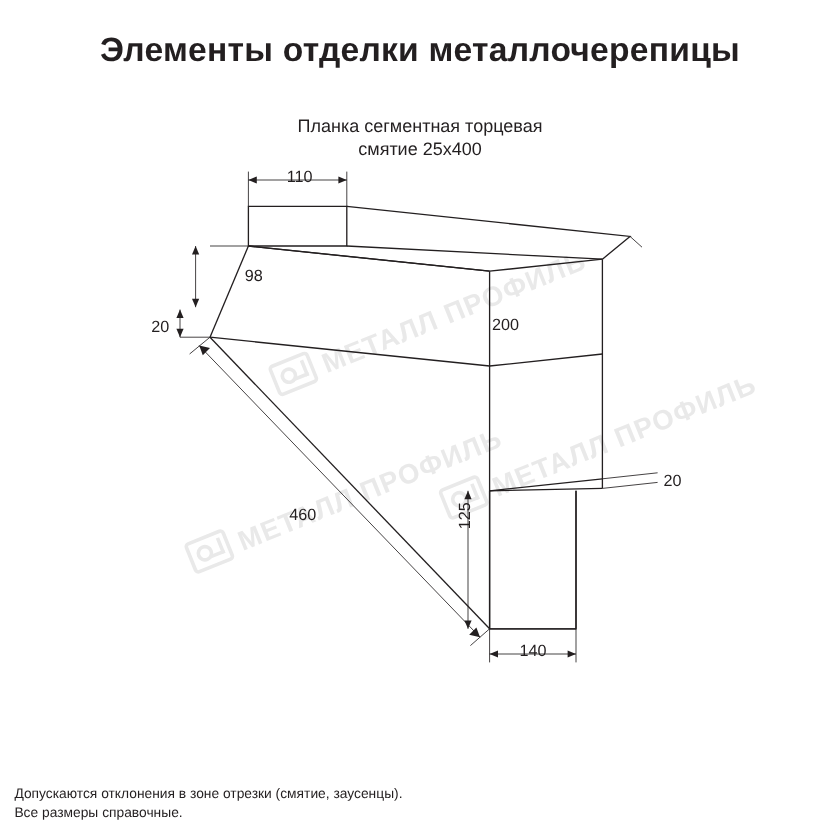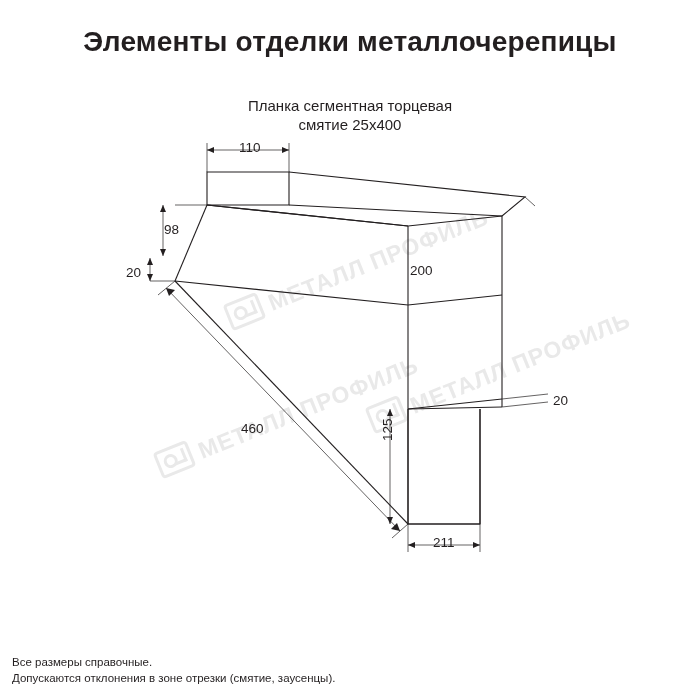--- a/index.html
+++ b/index.html
@@ -194,26 +194,26 @@
       <polygon points="150,281 147,274 153,274"></polygon>
       <polygon points="150,258 147,265 153,265"></polygon>
       <polygon points="390,409 387,416 393,416"></polygon>
       <polygon points="390,524 387,517 393,517"></polygon>
       <polygon points="166,288 175,290 169,296"></polygon>
       <polygon points="400,531 391,529 397,523"></polygon>
     </g>
   </svg>
 
   <div class="dimtext" style="left:239px; top:140px;">110</div>
-  <div class="dimtext" style="left:164px; top:222px;">98</div>
+  <div class="dimtext" style="left:164px; top:222px;padding-left:40px;">98</div>
   <div class="dimtext" style="left:126px; top:265px;">20</div>
   <div class="dimtext" style="left:410px; top:263px;">200</div>
   <div class="dimtext" style="left:553px; top:393px;">20</div>
   <div class="dimtext" style="left:241px; top:421px;">460</div>
   <div class="dimtext" style="left:380px; top:441px; transform: rotate(-90deg); transform-origin: left top;">125</div>
-  <div class="dimtext" style="left:433px; top:535px;">211</div>
+  <div class="dimtext" style="left:433px; top:535px;">140</div>
 
   <div class="footnote">
+    <div>Допускаются отклонения в зоне отрезки (смятие, заусенцы).</div>
     <div>Все размеры справочные.</div>
-    <div>Допускаются отклонения в зоне отрезки (смятие, заусенцы).</div>
   </div>
 
 </div>
 
 </body></html>

